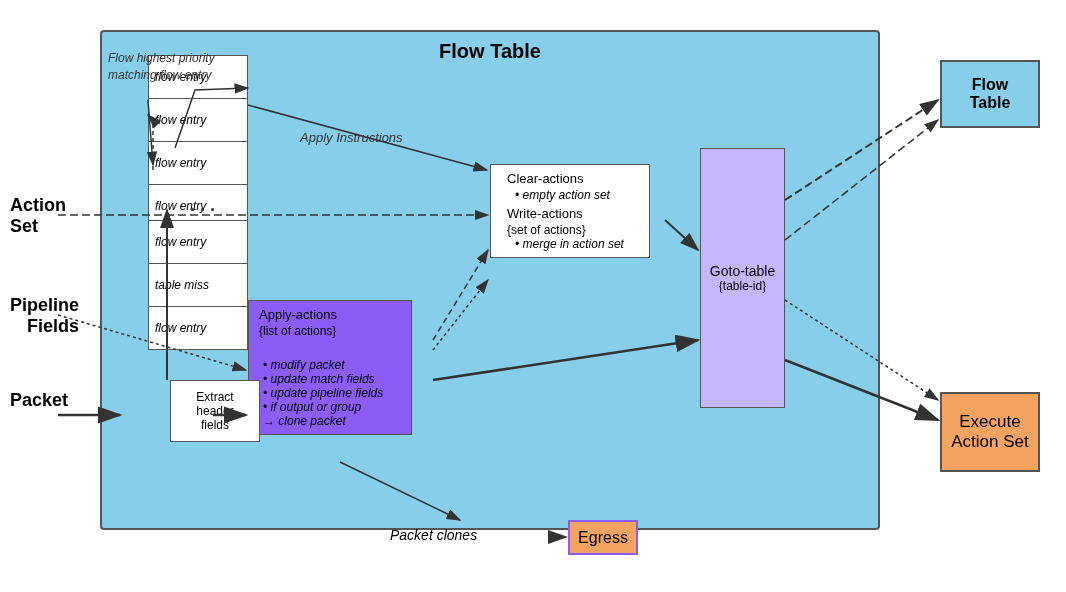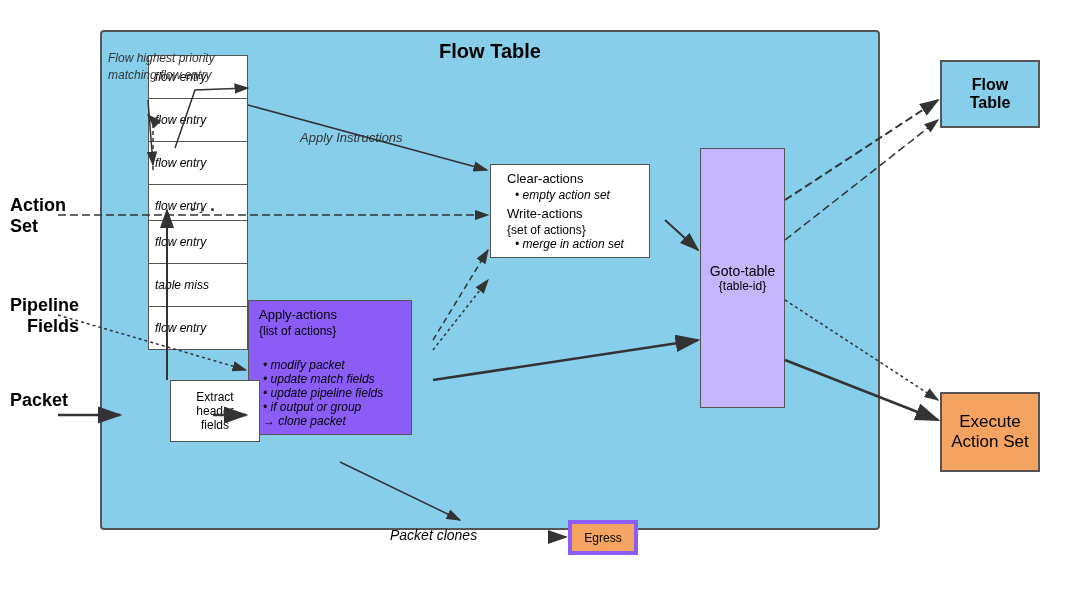--- a/index.html
+++ b/index.html
@@ -213,25 +213,25 @@
     }
 
     
     .egress-box {
       position: absolute;
       left: 568px;
       top: 520px;
       width: 70px;
       height: 35px;
       background: #F4A460;
-      border: 4px solid #8b5cf6;
-      display: flex;
-      align-items: center;
-      justify-content: center;
-      font-size: 12px;
+      border: 2px solid #8b5cf6;
+      display: flex;
+      align-items: center;
+      justify-content: center;
+      font-size: 16px;
     }
 
     
     .left-label {
       position: absolute;
       font-size: 18px;
       font-weight: bold;
       color: #000;
       left: 10px;
     }

